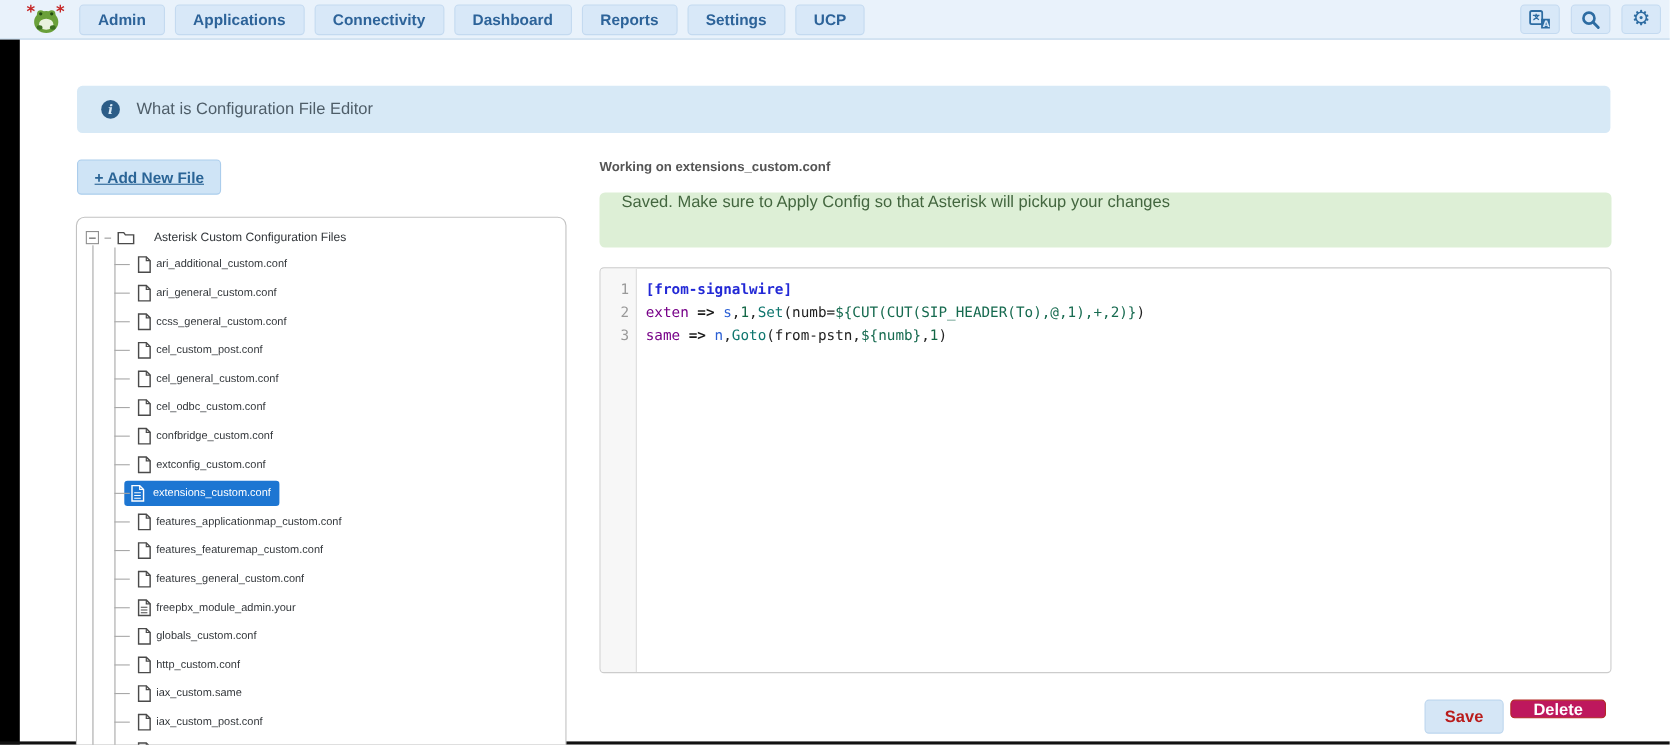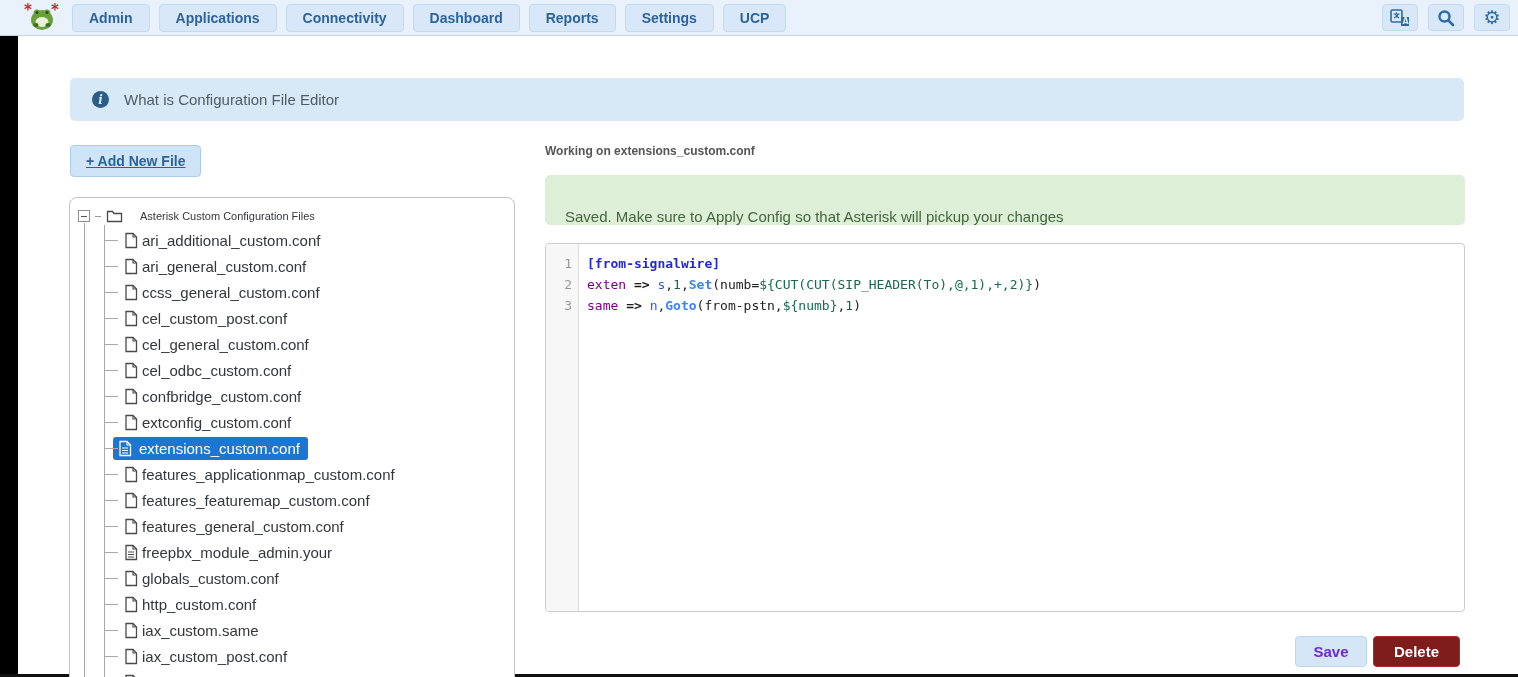--- a/index.html
+++ b/index.html
@@ -53,55 +53,55 @@
   .root-dash { width:6px; border-top:1px solid #9a9a9a; }
   .tree-root-label { font-size:11px; color:#33373b; margin-left:12px; }
   .tree-children { position:relative; }
   .trunk-0 { position:absolute; left:14px; top:-4px; bottom:-40px; border-left:1px solid #a8a8a8; }
   .trunk-1 { position:absolute; left:34px; top:-2px; bottom:-40px; border-left:1px solid #a8a8a8; }
   .tree-row { display:flex; align-items:center; height:26px; position:relative;
               padding-left:50px; cursor:pointer; }
   .tree-row .connector { position:absolute; left:34px; width:14px; top:13px;
                          border-top:1px solid #a8a8a8; }
   .tree-row .f-icon { position:absolute; left:54px; top:5px; width:14px; height:17px; }
-  .tree-row .f-label { font-size:15px; color:#33373b; margin-left:22px; }
+  .tree-row .f-label { font-size:10px; color:#33373b; margin-left:22px; }
   .tree-row.selected .sel-box { display:flex; align-items:center; gap:7px;
         background:#1d76d2; border-radius:3px; padding:3px 8px 3px 5px; margin-left:-7px; }
   .tree-row.selected .f-label { color:#fff; margin-left:0; }
   .tree-row.selected .f-icon { position:static; }
 
   
   .working-heading { position:absolute; left:545px; top:144px; font-size:12px;
                      font-weight:bold; color:#555; }
   .alert-success { position:absolute; left:545px; top:175px; width:920px; height:50px;
-                   background:#ddefd6; border-radius:5px; display:flex; align-items:flex-end;
+                   background:#ddefd6; border-radius:5px; display:flex; align-items:flex-start;
                    padding-left:20px; font-size:15px; color:#43663f; }
   .editor-box { position:absolute; left:545px; top:243px; width:920px; height:369px;
                 background:#fff; border:1px solid #ccc; border-radius:4px;
                 display:flex; overflow:hidden; }
   .gutter { width:33px; background:#f7f7f7; border-right:1px solid #ddd;
             padding:9px 6px 0 0; text-align:right;
             font-family:"DejaVu Sans Mono", monospace; font-size:13px;
             color:#999; line-height:21px; flex:0 0 auto; }
   .code-area { padding:9px 0 0 8px; font-family:"DejaVu Sans Mono", monospace;
                font-size:13px; line-height:21px; color:#222; white-space:pre;
                flex:1 1 auto; cursor:text; }
   .tok-header { color:#2228d6; font-weight:bold; }
   .tok-atom   { color:#770088; }
   .tok-op     { color:#1a1a1a; font-weight:bold; }
   .tok-var    { color:#2a5fd4; }
   .tok-num    { color:#116644; }
-  .tok-app    { color:#3b82f6; font-weight:bold; }
+  .tok-app    { color:#0f766e; font-weight:normal; }
   .tok-expr   { color:#166a4f; }
 
   .save-btn { position:absolute; left:1295px; top:636px; width:72px; height:31px;
               background:#d5e6f6; border:1px solid #bdd6ee; border-radius:4px;
-              color:#6d28d9; font-weight:bold; font-size:15px; cursor:pointer; }
-  .delete-btn { position:absolute; left:1373px; top:636px; width:87px; height:31px;
-                background:#7f1d1d; border:1px solid #b32824; border-radius:4px;
+              color:#b91c1c; font-weight:bold; font-size:15px; cursor:pointer; }
+  .delete-btn { position:absolute; left:1373px; top:636px; width:87px; height:17px;
+                background:#be185d; border:1px solid #b32824; border-radius:4px;
                 color:#fff; font-weight:bold; font-size:15px; cursor:pointer; }
 </style>
 </head>
 <body>
 
 <div class="navbar">
   <svg class="logo" viewBox="0 0 36 30">
     <text x="0" y="12" font-size="15" font-weight="bold" fill="#c62828" font-family="DejaVu Sans">*</text>
     <text x="27" y="12" font-size="15" font-weight="bold" fill="#c62828" font-family="DejaVu Sans">*</text>
     <ellipse cx="18" cy="17" rx="11" ry="10" fill="#6aa03a"></ellipse>

